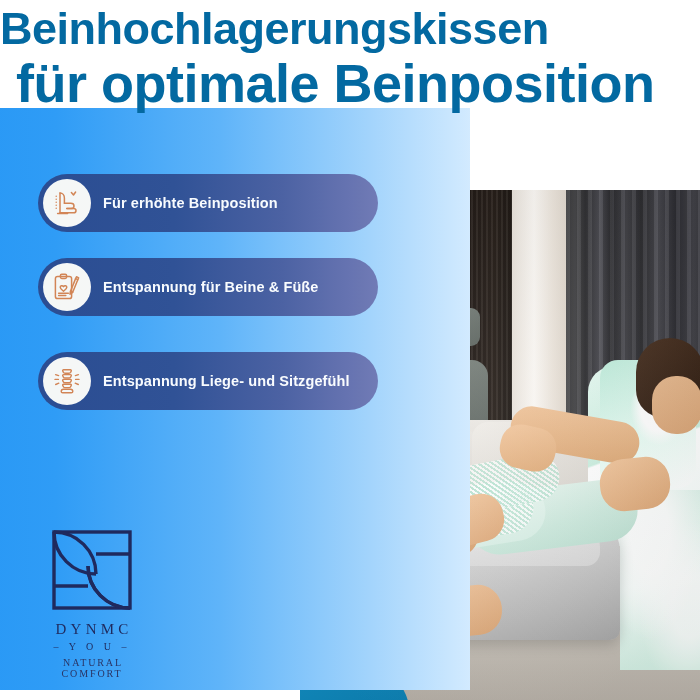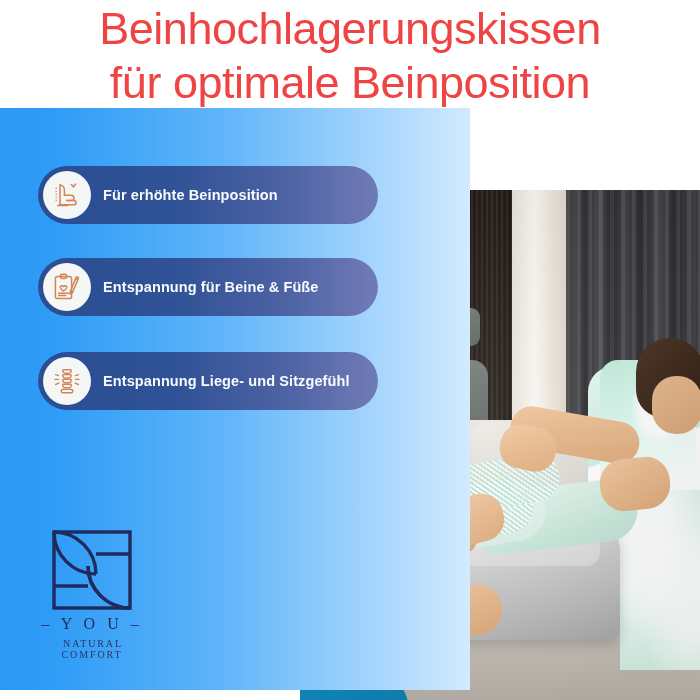--- a/index.html
+++ b/index.html
@@ -147,35 +147,35 @@
     position:absolute;left:0;top:108px;width:470px;height:582px;overflow:hidden;
   }
   .panel-fill{
     position:absolute;left:-140px;top:-120px;width:750px;height:830px;
     border-radius:52% 0 0 0 / 40% 0 0 0;
     background:linear-gradient(90deg,#1f93f4 0%,#2f9cf6 26%,#5fb4f9 48%,#a3d4fc 68%,#dcefff 84%,#ffffff 96%);
   }
 
   
   .title{
-    position:absolute;left:0;top:0;width:700px;text-align:center;
-    color:#ef4444;font-weight:400;letter-spacing:-.5px;z-index:6;pointer-events:none;
+    position:absolute;left:0;top:0;width:700px;
+    color:#0369a1;font-weight:700;letter-spacing:-.5px;z-index:6;pointer-events:none;
   }
   .title .l1{display:block;font-size:45px;line-height:54px;margin-top:2px;}
-  .title .l2{display:block;font-size:45px;line-height:54px;}
+  .title .l2{display:block;font-size:54px;line-height:54px;padding-left:16px;}
 
   
   .pills{position:absolute;left:0;top:0;width:700px;z-index:7;}
   .pill{
     position:absolute;left:38px;height:58px;width:340px;border-radius:29px;
     display:flex;align-items:center;
     background:linear-gradient(90deg,#2b4a8f 0%,#2f4f93 40%,#4b5fa0 72%,#6f78b4 100%);
     opacity:.96;
   }
-  .pill1{top:166px;}
+  .pill1{top:174px;}
   .pill2{top:258px;text-align:right;}
   .pill3{top:352px;}
   .pill-icon{
     width:48px;height:48px;min-width:48px;border-radius:50%;
     background:#fdfbf7;margin-left:5px;margin-right:12px;
     display:flex;align-items:center;justify-content:center;
   }
   .pill-icon svg{display:block;}
   .pill-label{
     color:#ffffff;font-size:14.5px;font-weight:700;letter-spacing:.1px;
@@ -183,21 +183,21 @@
   }
 
   
   .logo{position:absolute;left:32px;top:528px;width:120px;z-index:8;text-align:center;}
   .logo-mark{width:84px;height:84px;margin:0 auto;}
   .logo-name{
     color:#1f2a5e;font-size:15px;letter-spacing:4.2px;font-weight:400;
     font-family:"Liberation Serif",serif;margin-top:9px;text-indent:4px;
   }
   .logo-you{
-    color:#1f2a5e;font-size:16px;letter-spacing:4px;font-weight:400;
+    color:#1f2a5e;font-size:10px;letter-spacing:4px;font-weight:400;
     font-family:"Liberation Serif",serif;margin-top:3px;
   }
   .logo-tag{
     color:#2a3566;font-size:10px;letter-spacing:1.9px;font-weight:400;
     font-family:"Liberation Serif",serif;margin-top:5px;text-indent:2px;
   }
 </style>
 </head>
 <body>
 
@@ -328,17 +328,18 @@
       <svg width="84" height="84" viewBox="0 0 84 84" fill="none" stroke="#1f2a5e" stroke-width="3.4">
         <rect x="4" y="4" width="76" height="76"></rect>
         <path d="M4 4c0 23 19 42 42 42"></path>
         <path d="M46 46c0-23-19-42-42-42"></path>
         <path d="M80 80c-23 0-42-19-42-42"></path>
         <path d="M38 38c0 23 19 42 42 42"></path>
         <path d="M46 26h34"></path>
         <path d="M4 58h34"></path>
       </svg>
     </div>
+    <div class="logo-name">DYNMC</div>
     <div class="logo-you">– Y O U –</div>
     <div class="logo-tag">NATURAL COMFORT</div>
   </div>
 
 </div>
 
 </body></html>

